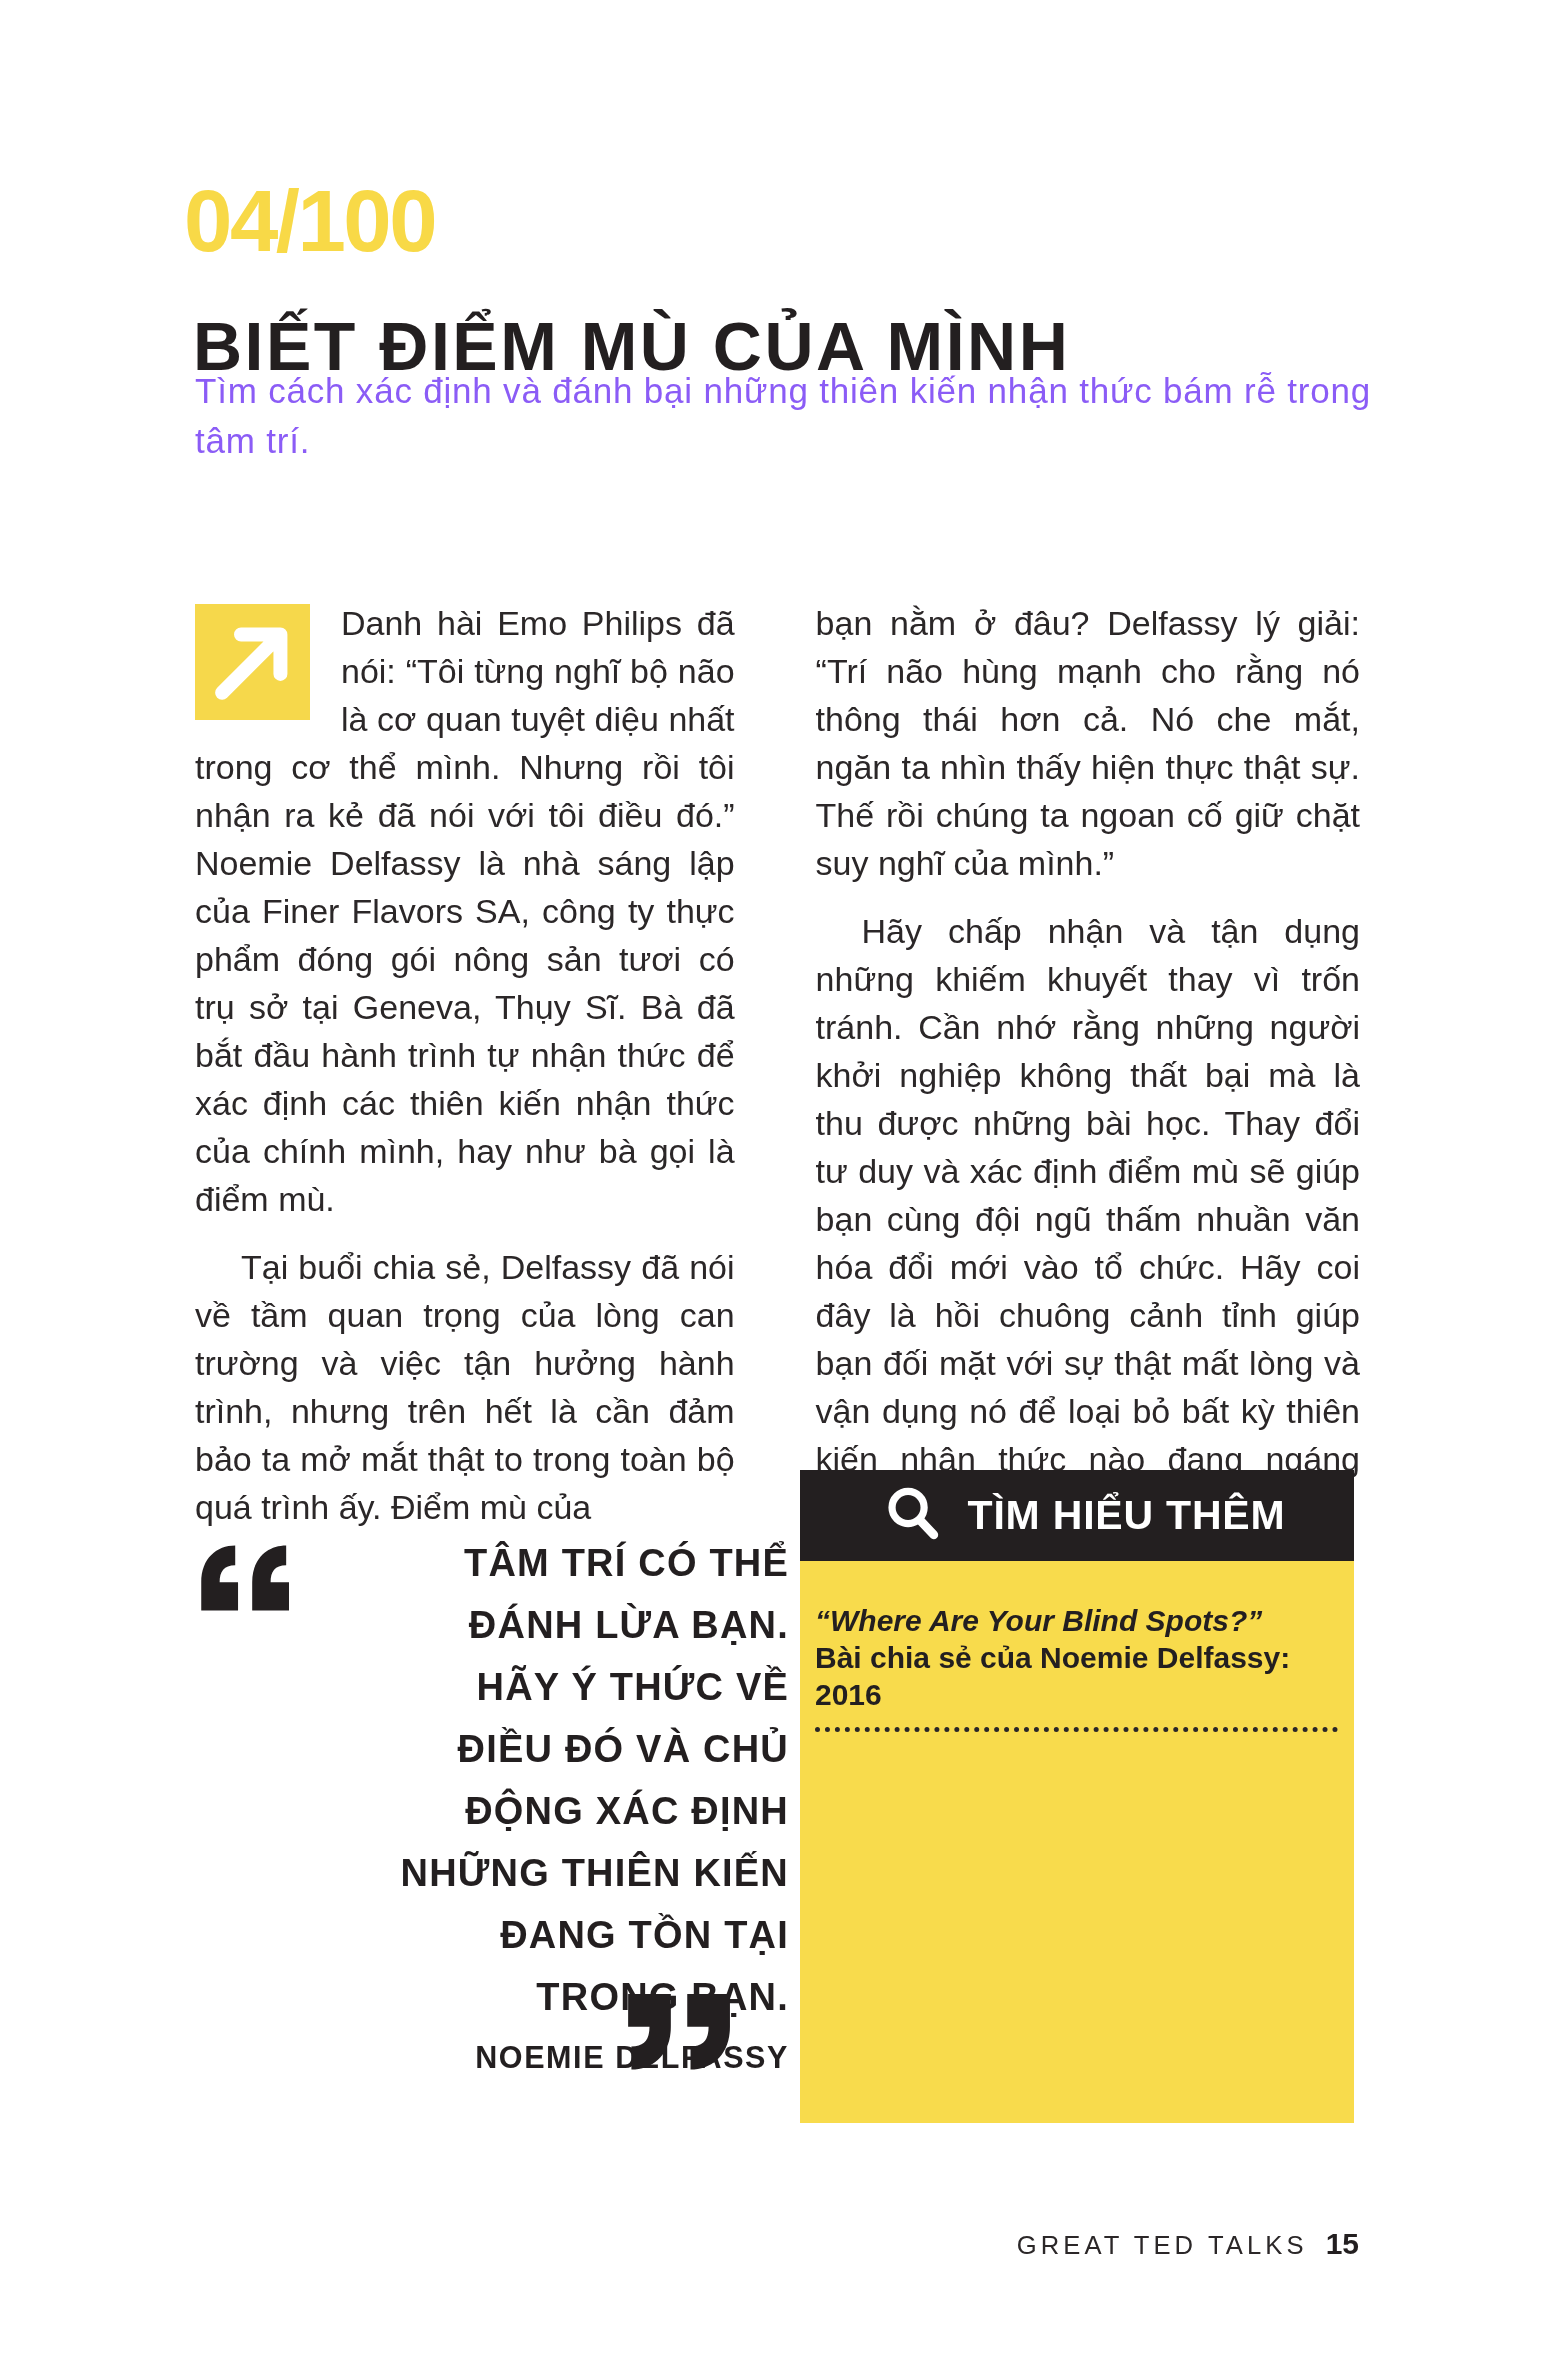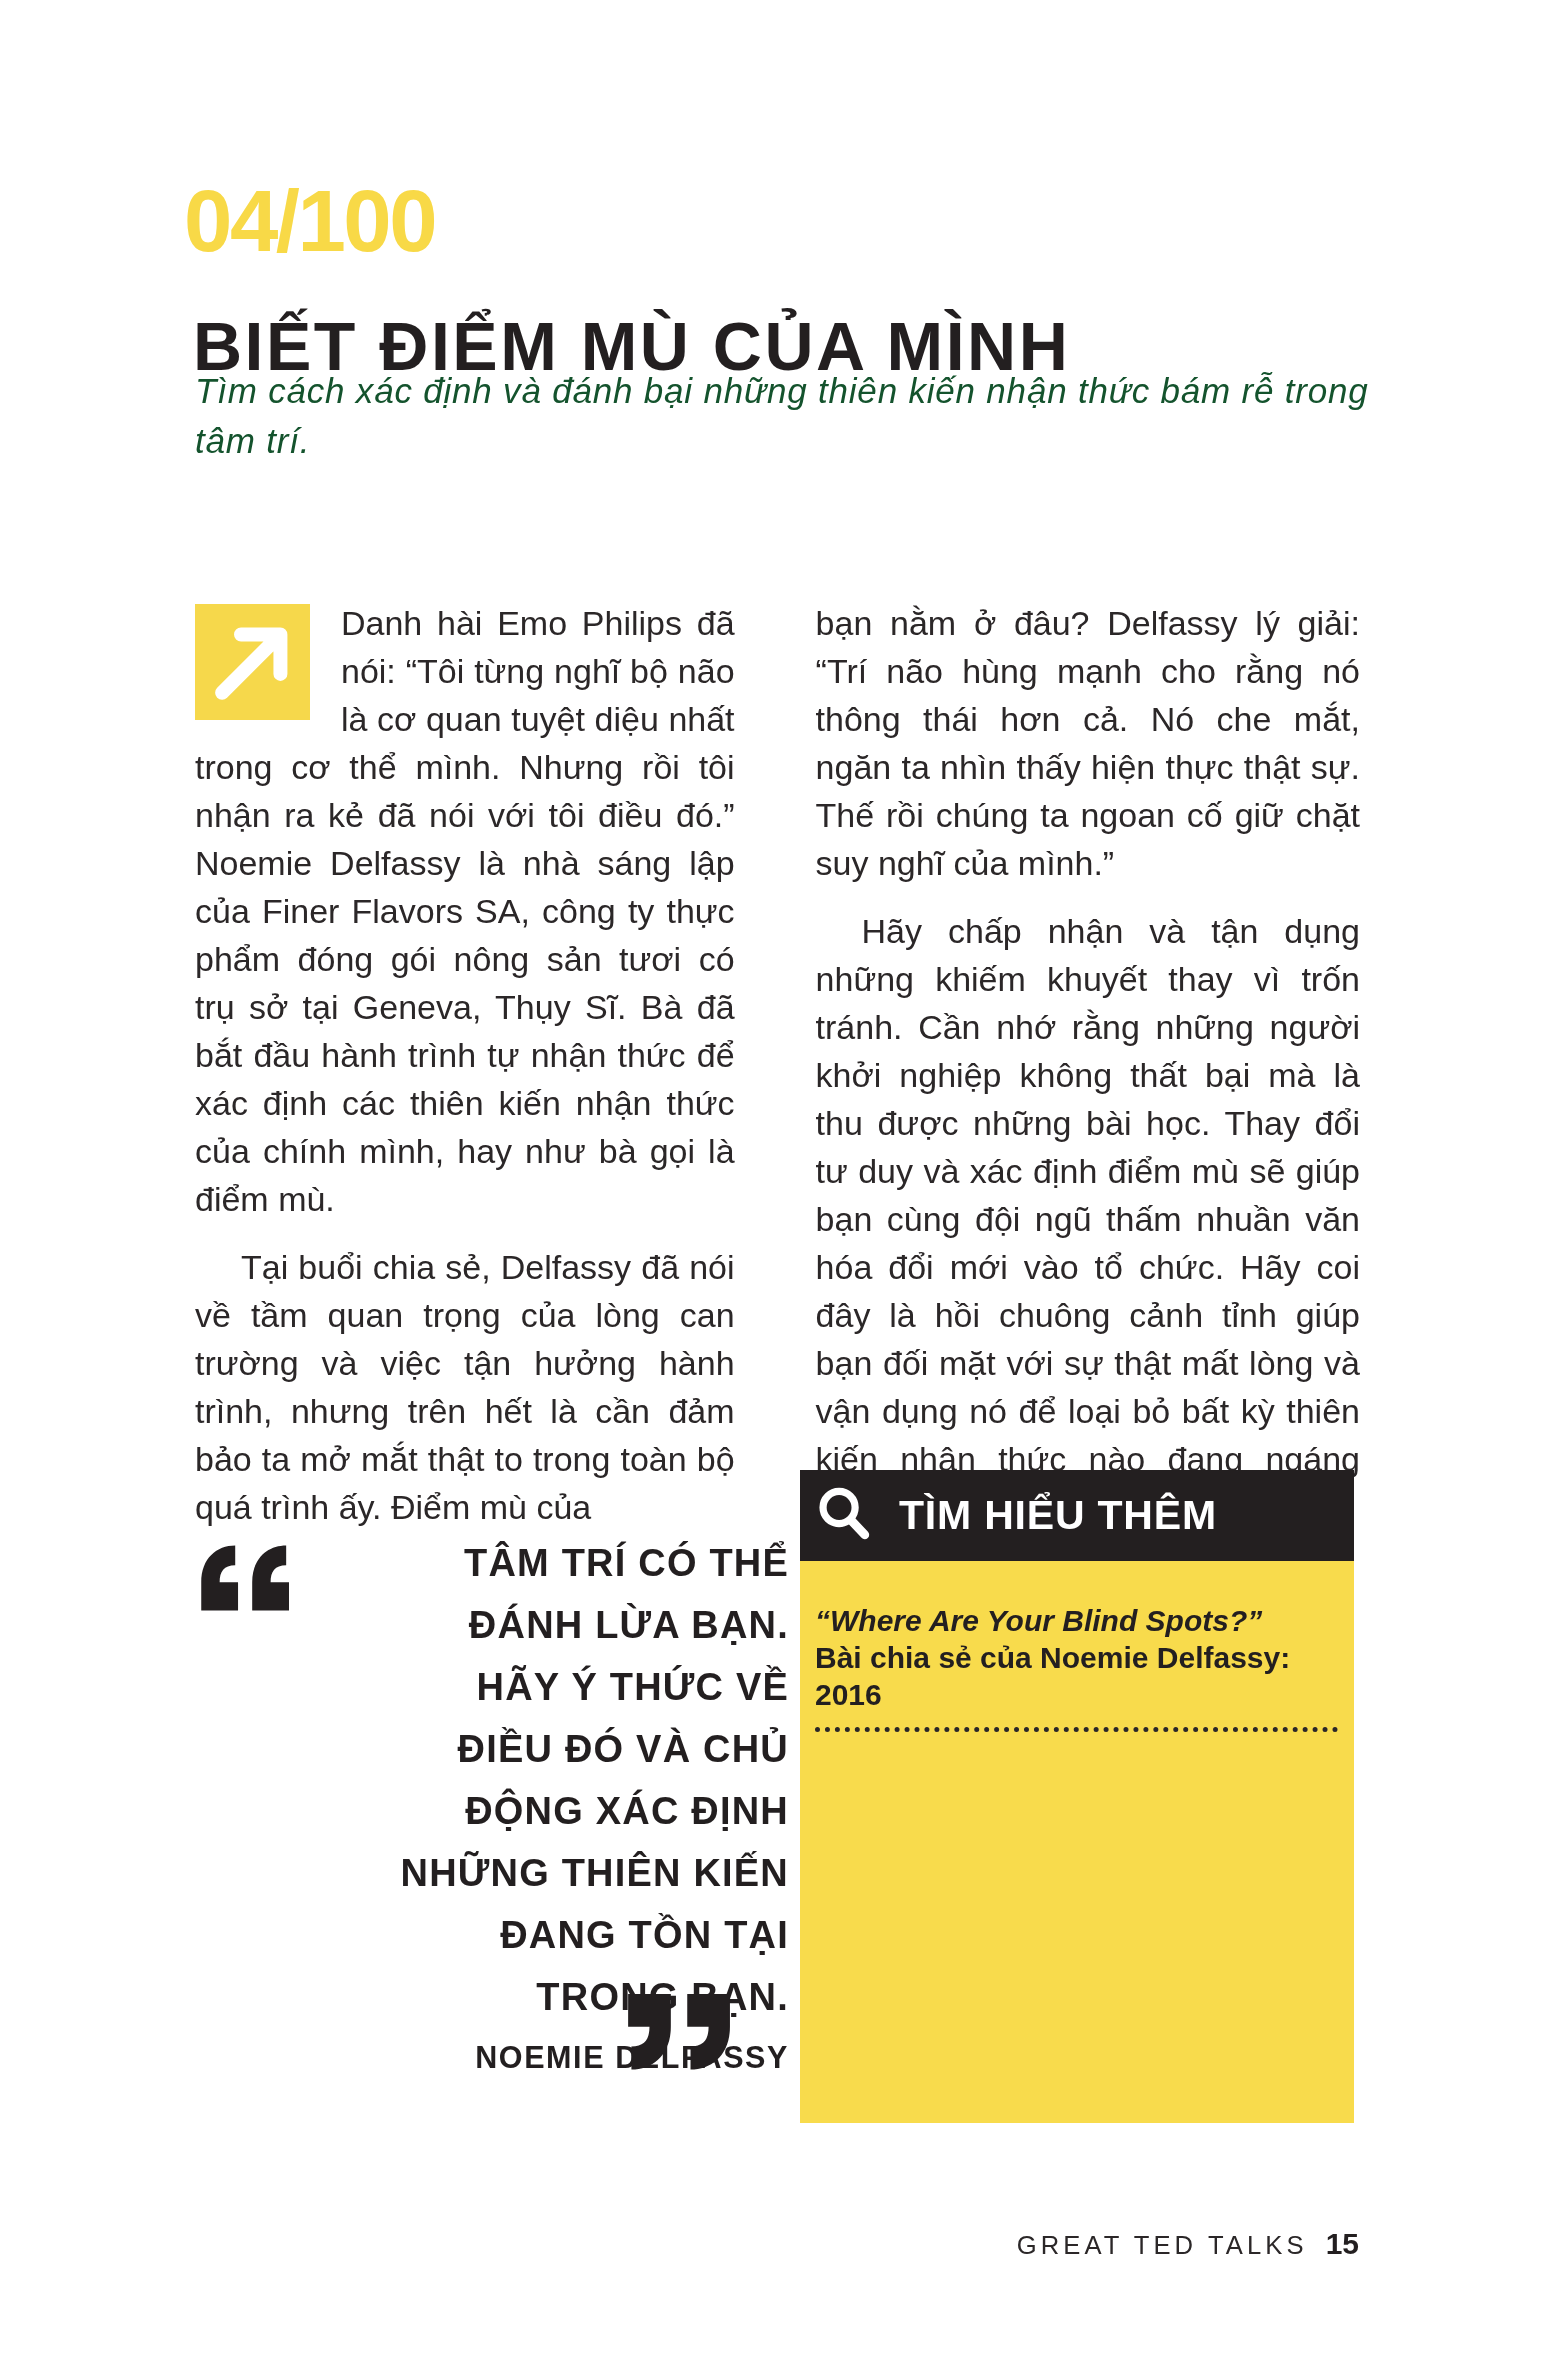--- a/index.html
+++ b/index.html
@@ -18,21 +18,21 @@
     font-size:87px;font-weight:700;line-height:1;
     letter-spacing:-2.5px;color:#F8D947;
   }
   .page-title{
     position:absolute;left:193px;top:266px;
     font-size:68px;font-weight:700;line-height:1;
     letter-spacing:2.5px;color:#231F20;white-space:nowrap;
   }
   .subtitle{
     position:absolute;left:195px;top:366px;width:1180px;
-    font-size:35px;line-height:50px;letter-spacing:0.8px;color:#14532d;font-style:italic;
+    font-size:35px;line-height:50px;letter-spacing:0.8px;color:#8b5cf6;
   }
   
   .columns{
     position:absolute;left:195px;top:599px;width:1165px;
     display:flex;gap:51px;
   }
   .col{font-size:34px;line-height:48px;text-align:justify;color:#2B2728;}
   .col-left{width:554px;}
   .col-right{width:559px;margin-left:30px;}
   .col p{margin:0;}
@@ -53,21 +53,21 @@
     white-space:pre-line;color:#231F20;
   }
   .quote-attribution{
     margin-left:115px;margin-top:11.5px;
     font-size:30.5px;font-weight:700;letter-spacing:1.6px;color:#231F20;
   }
   
   .learn-more{position:absolute;left:800px;top:1470px;width:554px;}
   .lm-header{
     height:91px;background:#231F20;color:#ffffff;
-    display:flex;align-items:center;padding-left:15px;box-sizing:border-box;gap:23px;
+    display:flex;align-items:center;padding-left:15px;box-sizing:border-box;gap:23px;justify-content:center;
   }
   .lm-header-label{font-size:41px;font-weight:700;letter-spacing:0.8px;}
   .lm-body{
     height:562px;background:#F8DB4C;box-sizing:border-box;
     padding:41px 16.5px 0 15px;
   }
   .lm-line{font-size:30px;font-weight:700;line-height:37px;color:#231F20;}
   .lm-line.italic{font-style:italic;}
   .lm-dots{margin-top:13.2px;border-bottom:5.8px dotted #2B2728;height:0.8px;}
   

